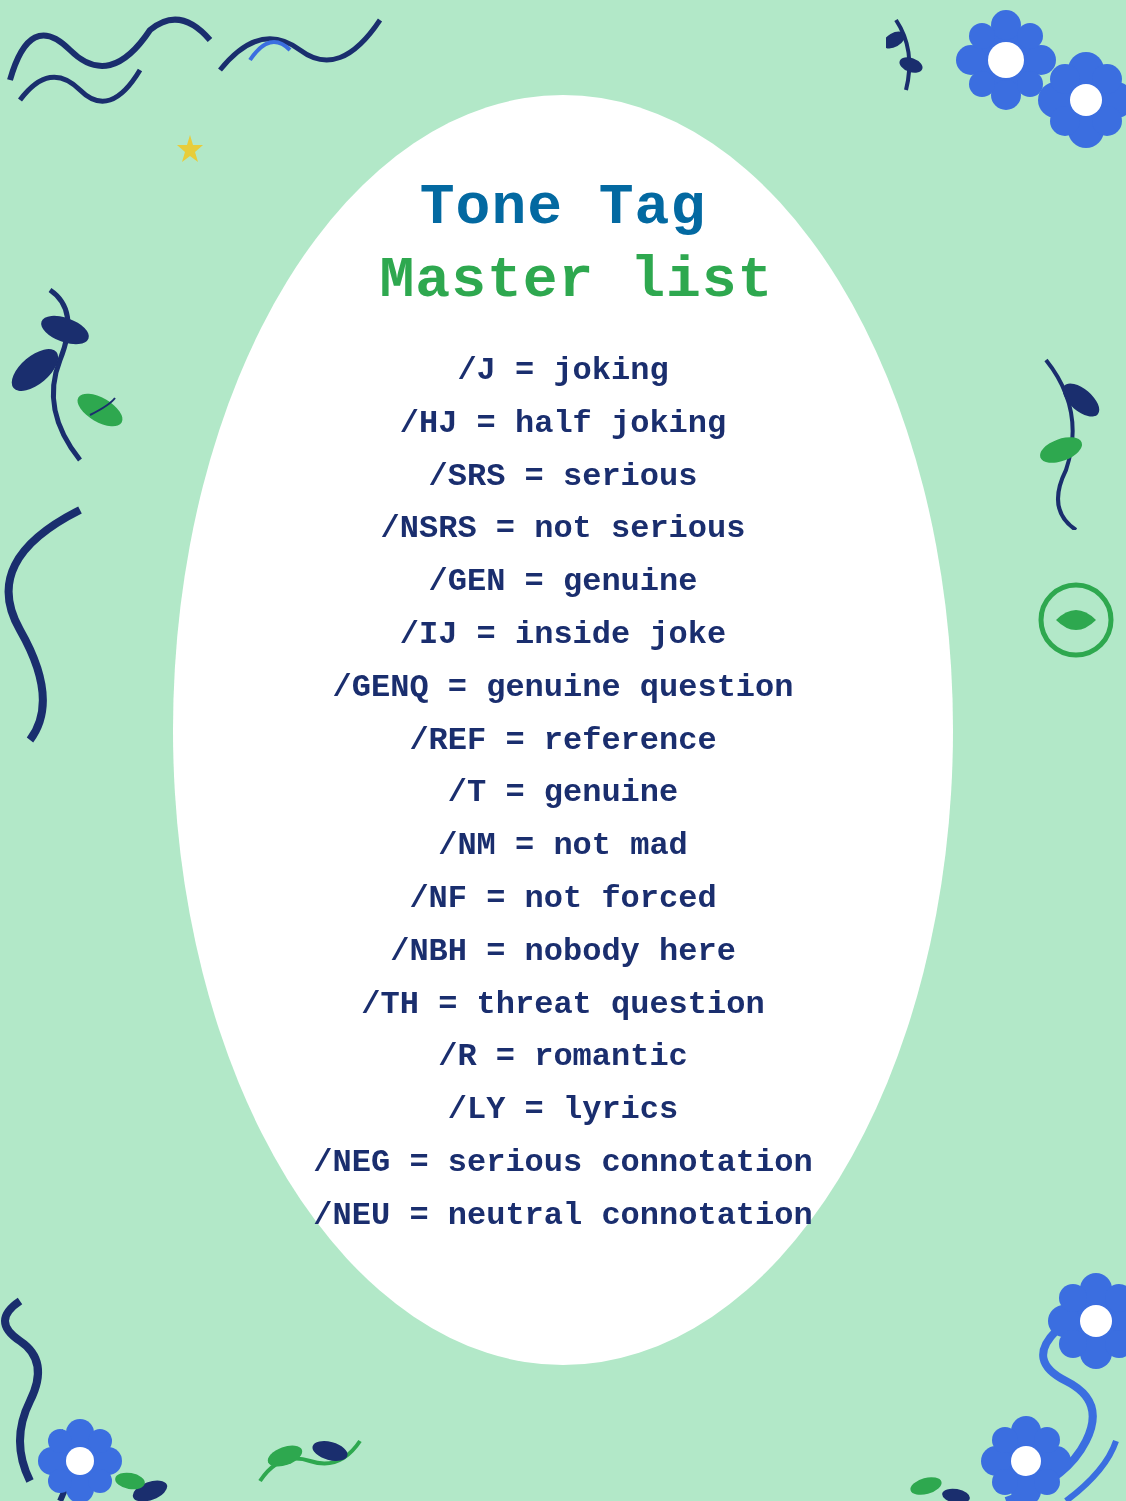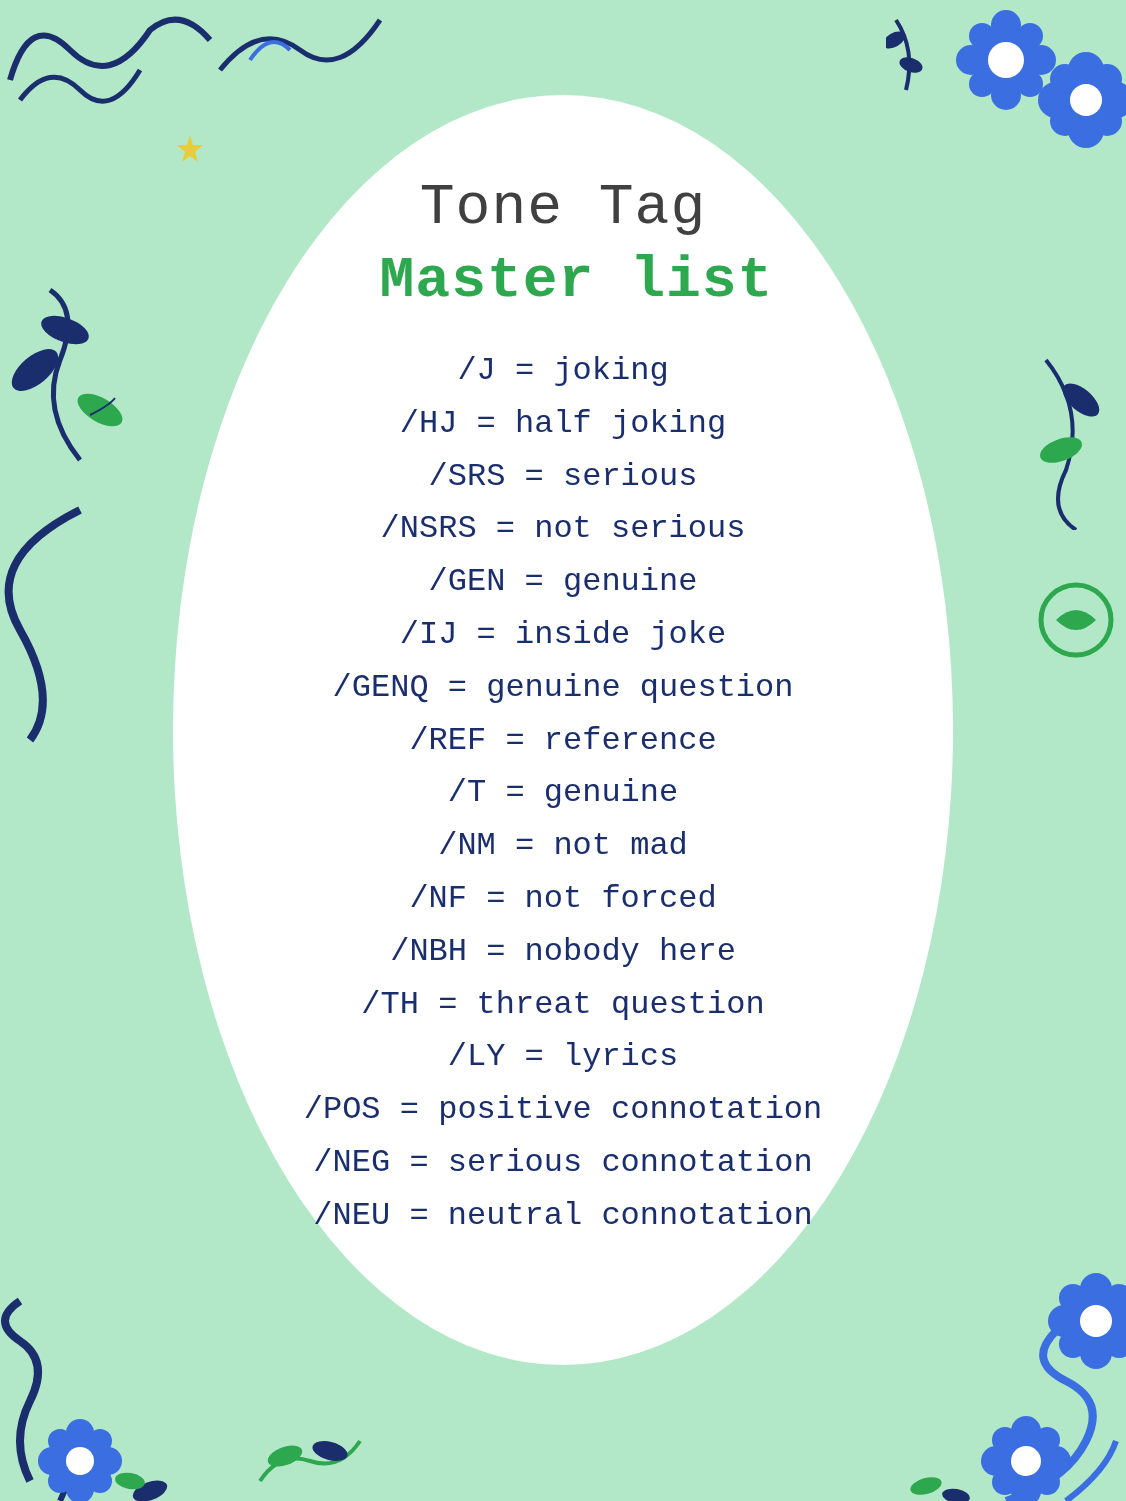--- a/index.html
+++ b/index.html
@@ -36,23 +36,23 @@
       border-radius: 50%;
       display: flex;
       flex-direction: column;
       align-items: center;
       justify-content: flex-start;
       padding: 80px 60px 60px 60px;
     }
 
     .title {
       font-family: 'Courier New', Courier, monospace;
-      font-weight: 400;
+      font-weight: 700;
       font-size: 58px;
-      color: #404040;
+      color: #0369a1;
       text-align: center;
       margin-bottom: 8px;
       letter-spacing: 1px;
     }
 
     .subtitle {
       font-family: 'Courier New', Courier, monospace;
       font-weight: 700;
       font-size: 58px;
       color: #2ea84f;
@@ -66,21 +66,21 @@
       list-style: none;
       text-align: center;
       width: 100%;
     }
 
     .tone-list li {
       font-family: 'Courier New', Courier, monospace;
       font-size: 32px;
       color: #1a2e6e;
       line-height: 1.65;
-      font-weight: 400;
+      font-weight: 700;
     }
   </style>
 </head>
 <body>
 
 <div class="background"></div>
 
 <svg class="deco" style="top:0;left:0;width:220px;height:120px;" viewBox="0 0 220 120">
   <path d="M10,80 Q30,10 70,50 Q110,90 150,30 Q180,5 210,40" stroke="#1a2e6e" stroke-width="6" fill="none"></path>
   <path d="M20,100 Q50,60 80,90 Q110,120 140,70" stroke="#1a2e6e" stroke-width="5" fill="none"></path>
@@ -218,18 +218,18 @@
       <li>/NSRS = not serious</li>
       <li>/GEN = genuine</li>
       <li>/IJ = inside joke</li>
       <li>/GENQ = genuine question</li>
       <li>/REF = reference</li>
       <li>/T = genuine</li>
       <li>/NM = not mad</li>
       <li>/NF = not forced</li>
       <li>/NBH = nobody here</li>
       <li>/TH = threat question</li>
+      <li>/R = romantic</li>
       <li>/LY = lyrics</li>
-      <li>/POS = positive connotation</li>
       <li>/NEG = serious connotation</li>
       <li>/NEU = neutral connotation</li>
     </ul>
 </div>
 
 </body></html>

